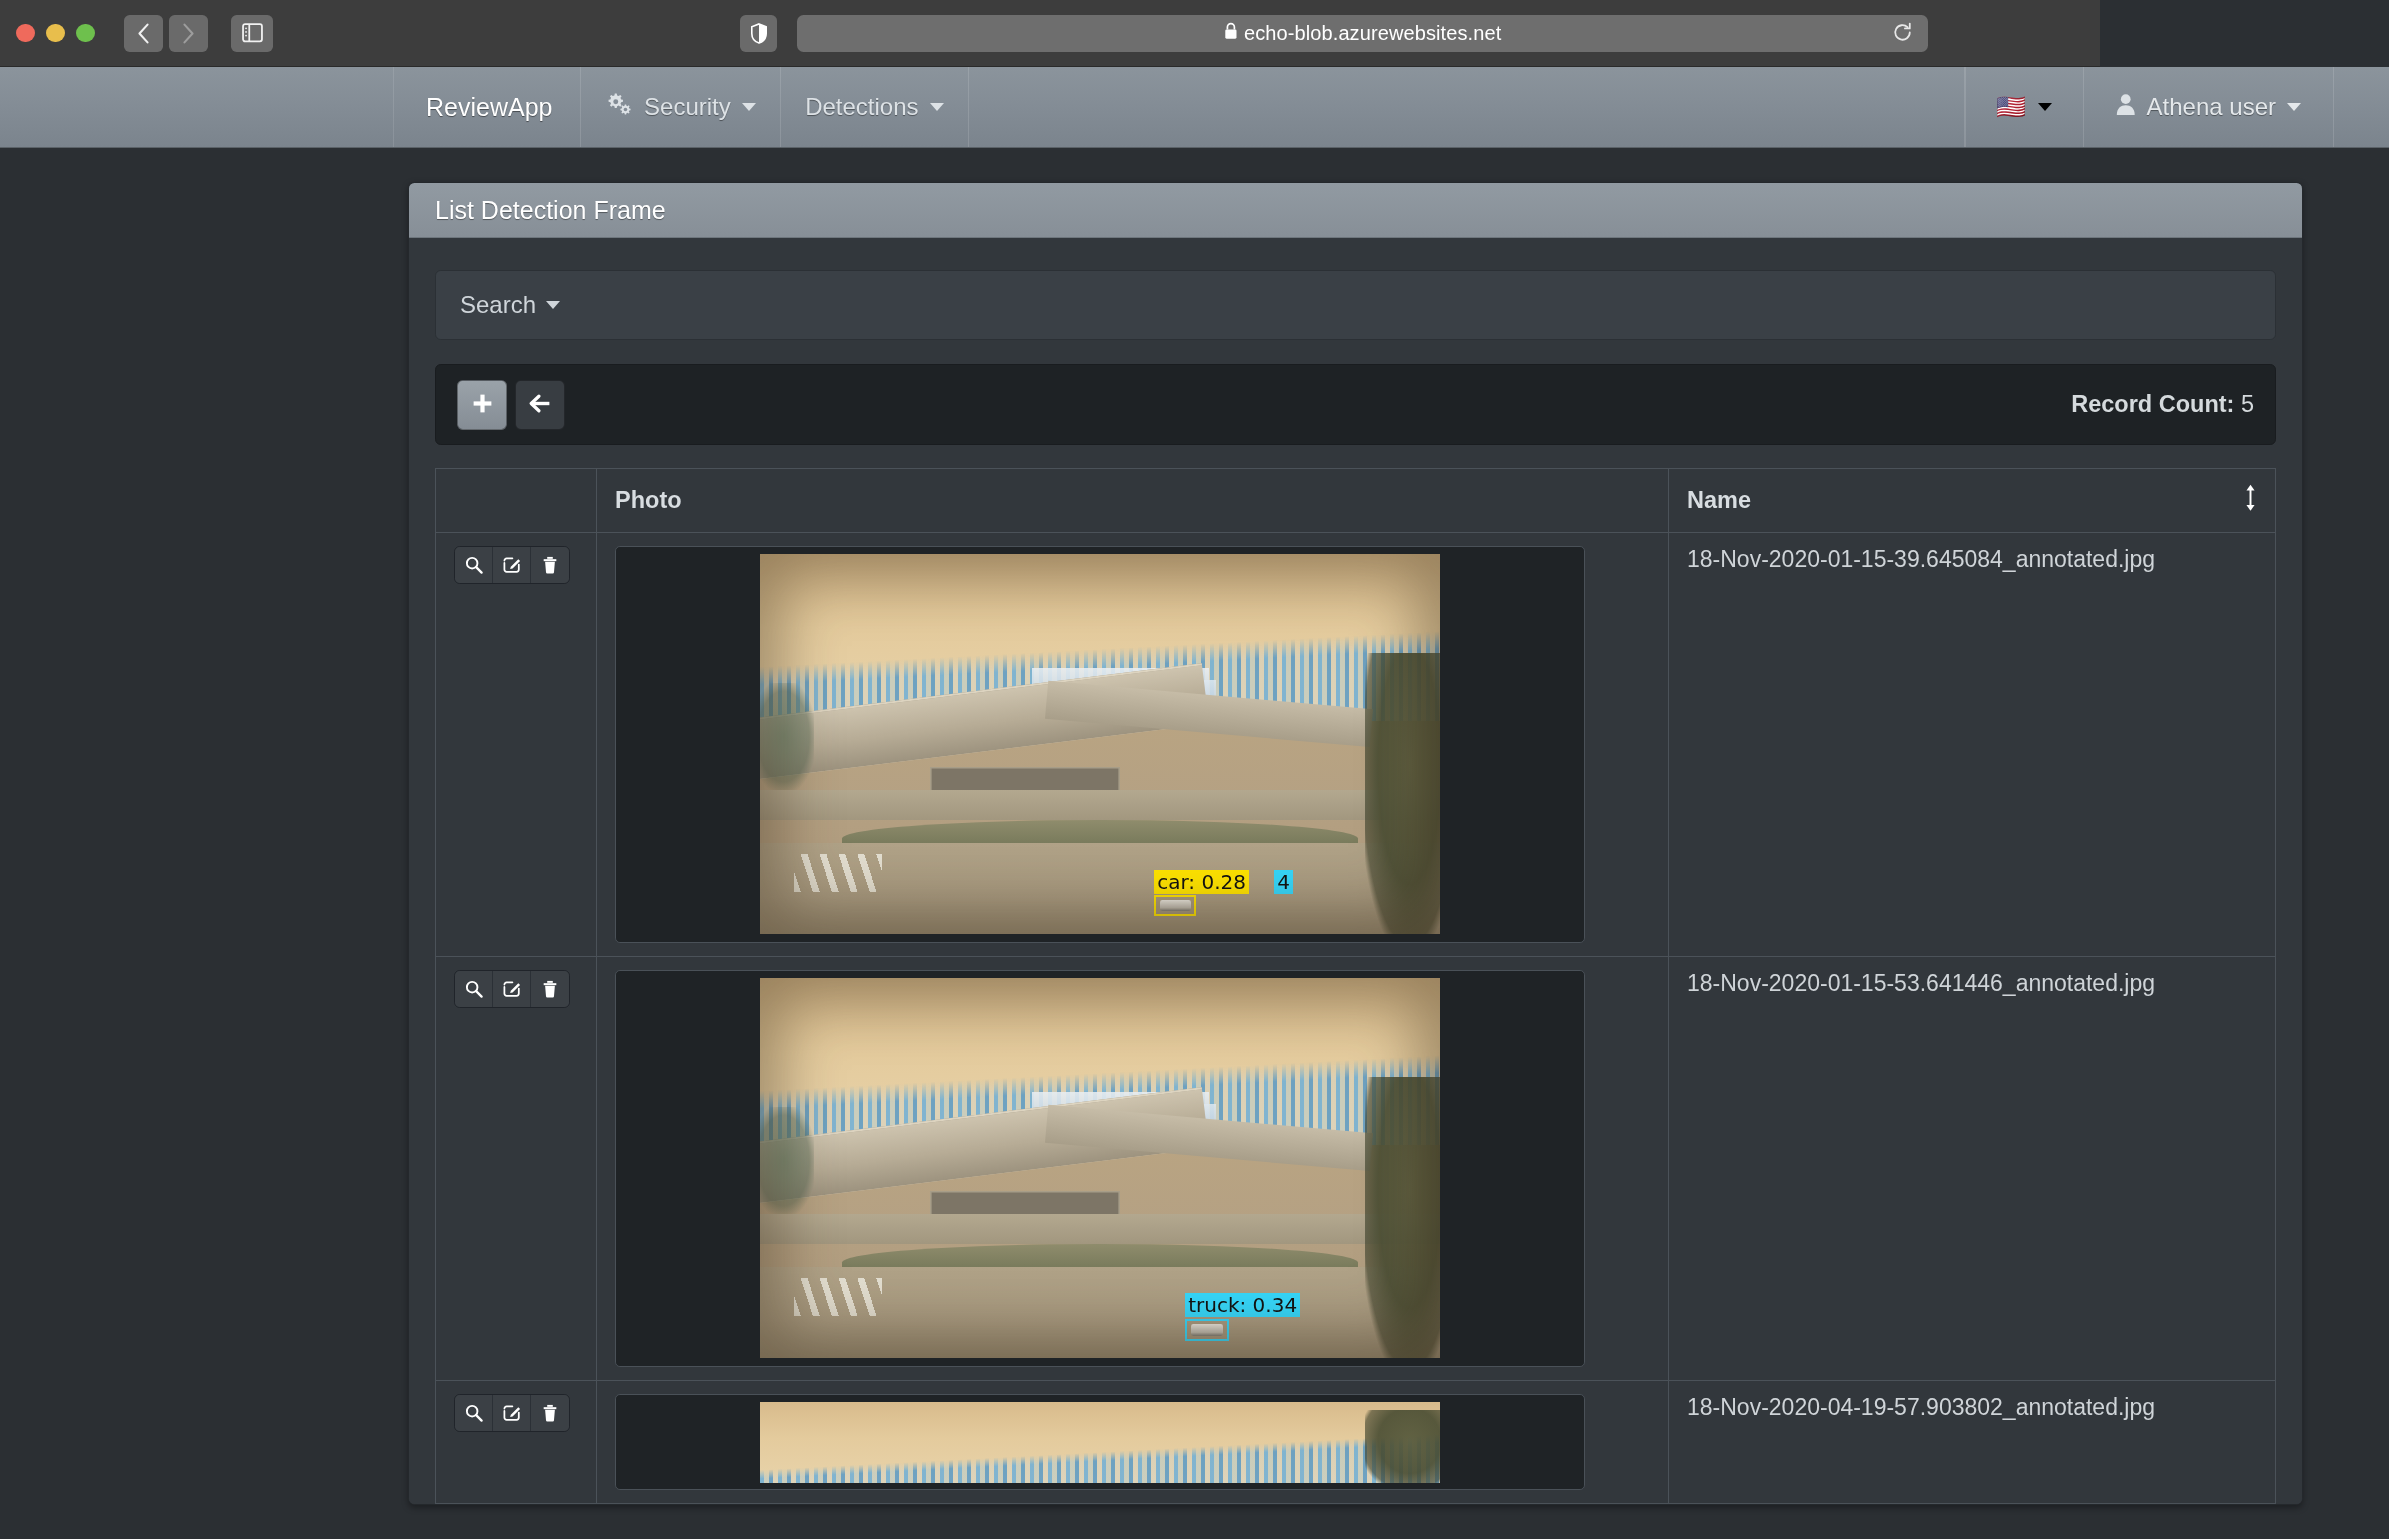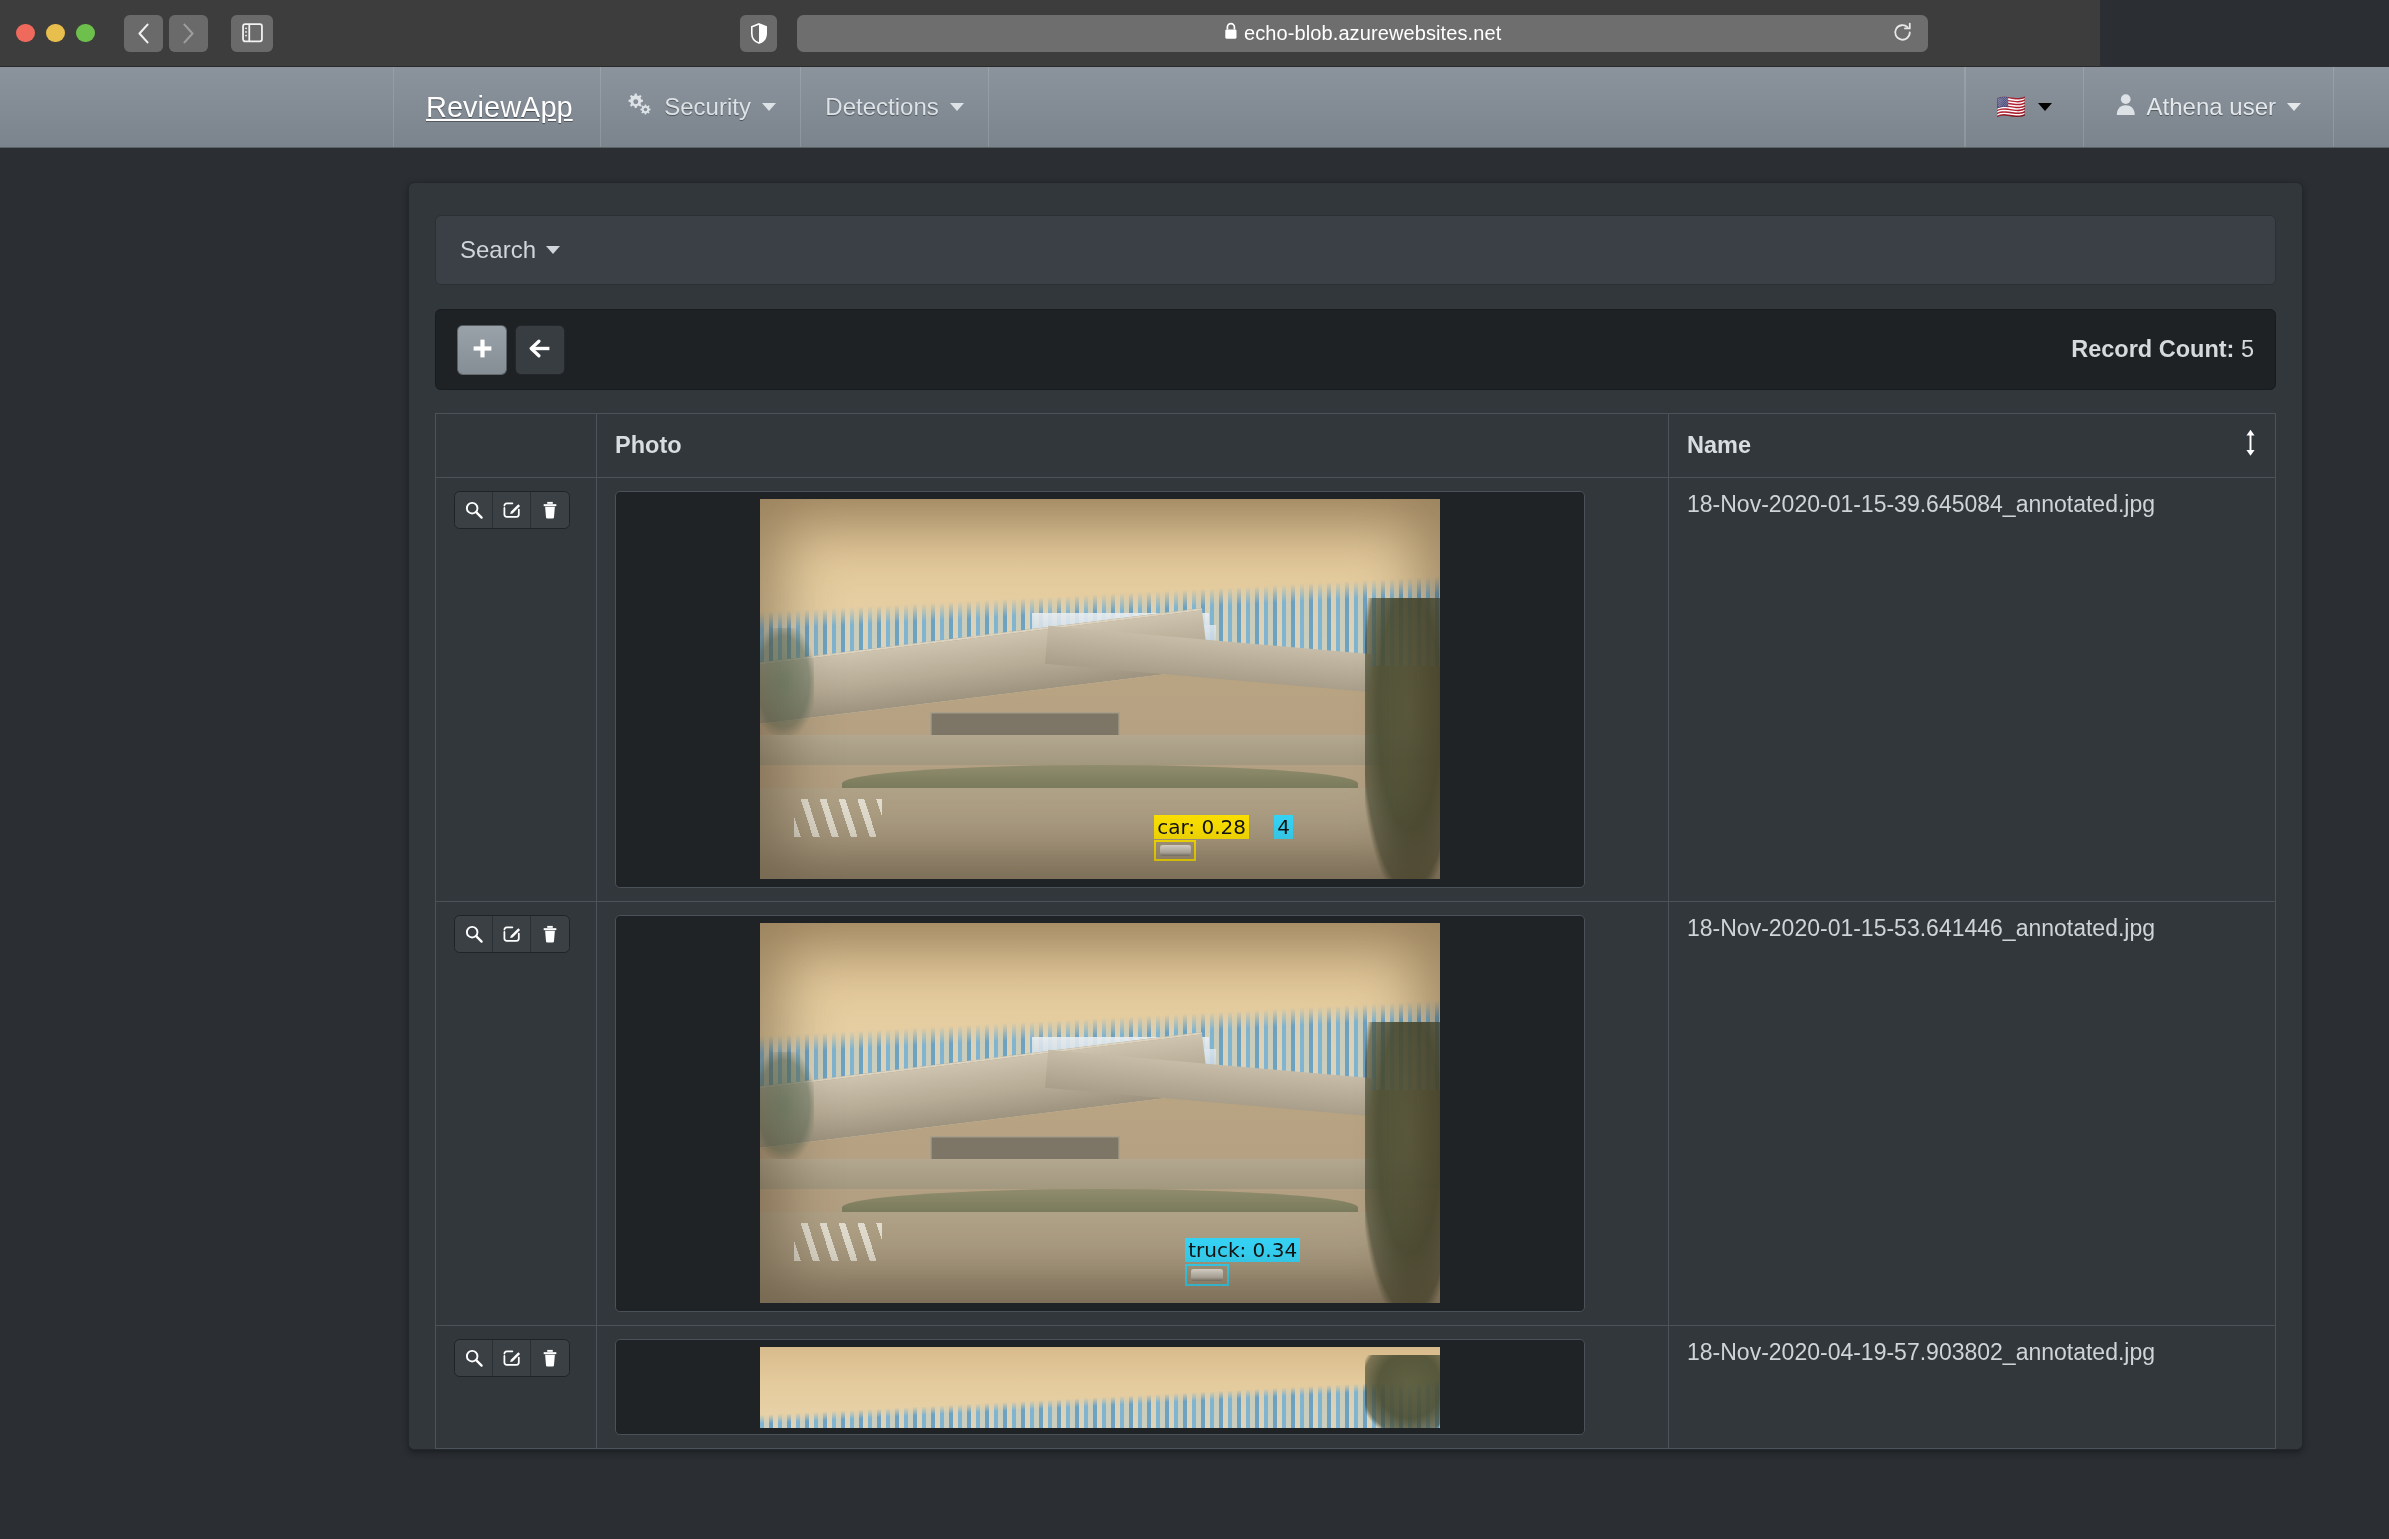--- a/index.html
+++ b/index.html
@@ -87,26 +87,25 @@
     width: 2389px; height: 81px;
     background: linear-gradient(to bottom, #8b949c 0%, #848d96 45%, #7b848d 100%);
     display: flex;
     align-items: stretch;
     border-bottom: 0.8px solid #5b6268;
   }
   .nav-brand {
     display: flex; align-items: center;
     padding: 0 27.6px 0 32px;
     margin-left: 393px;
-    font-size: 29px;
+    font-size: 25px;
     color: #ffffff;
     text-shadow: 0 0.8px 0.8px rgba(0,0,0,.45);
     border-right: 0.8px solid rgba(255,255,255,.13);
     border-left: 0.8px solid rgba(255,255,255,.10);
-    text-decoration: underline;
   }
   .nav-item {
     display: flex; align-items: center; gap: 11.4px;
     padding: 0 24px;
     font-size: 24px;
     color: #dde2e6;
     text-shadow: 0 0.8px 0.8px rgba(0,0,0,.4);
     border-right: 0.8px solid rgba(255,255,255,.13);
     cursor: pointer;
   }
@@ -515,20 +514,21 @@
       <span class="caret"></span>
     </div>
     <div class="nav-end"></div>
   </div>
 </div>
 
 <div class="page">
 
   <div class="panel">
 
+    <div class="panel-heading">List Detection Frame</div>
 
     <div class="panel-body">
 
       <div class="search-box">
         <span>Search</span>
         <span class="caret"></span>
       </div>
 
       <div class="toolbar">
         <div class="btn-group">

